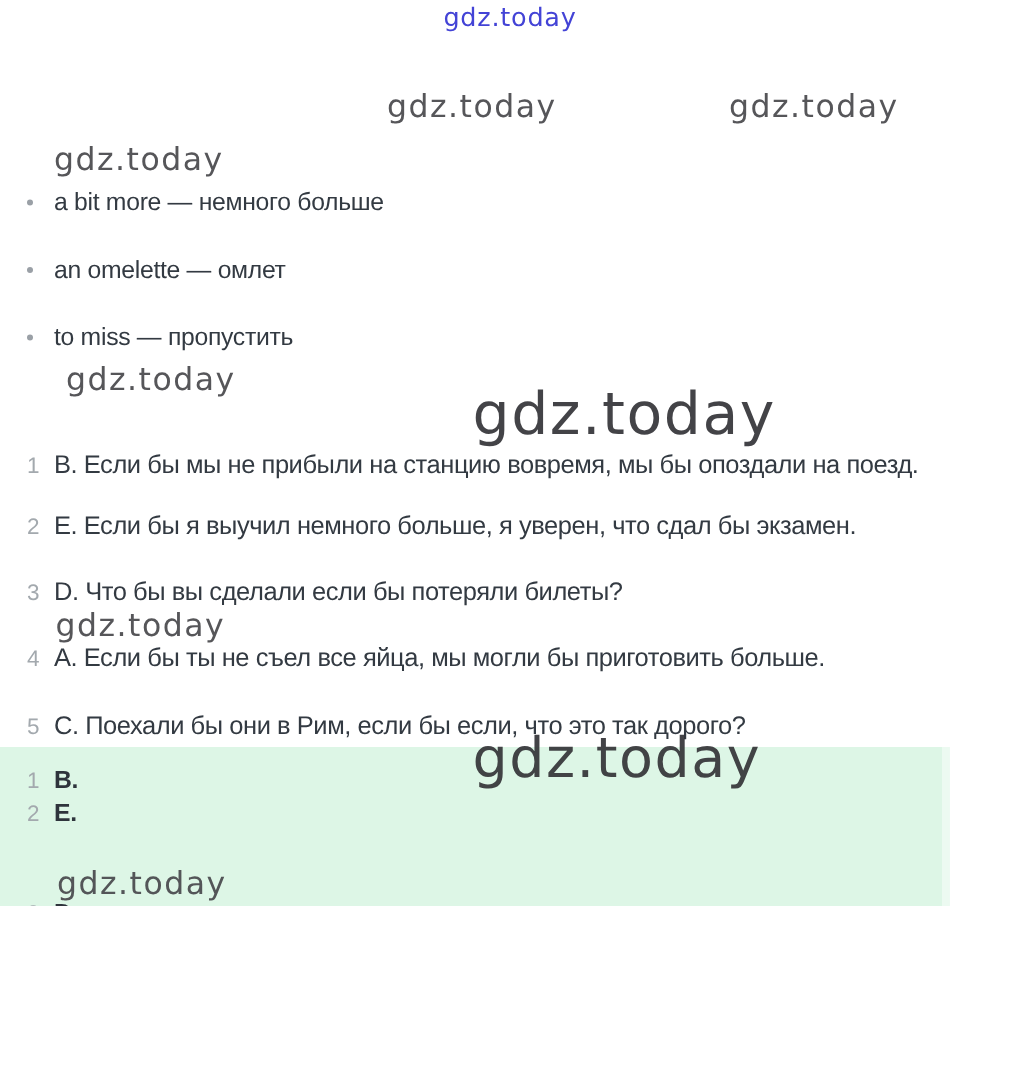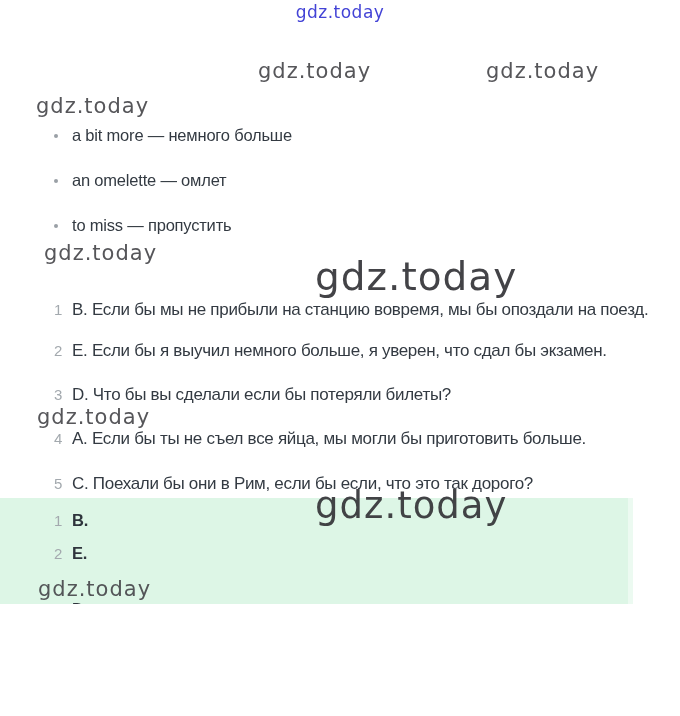--- a/index.html
+++ b/index.html
@@ -22,21 +22,21 @@
     font-size:17px; color:#4343d6; letter-spacing:0.5px; text-decoration:none;
   }
 
   .intro { font-size:17.5px; color:#333a42; letter-spacing:-0.2px; }
 
   .wordlist-heading {
     display:inline-block; font-size:19px; font-weight:700; color:#2c323a;
     transform:scaleX(0.76); transform-origin:0 50%; letter-spacing:0.2px;
   }
 
-  .row { left:0; right:0; line-height:19px;margin-left:36px; }
+  .row { left:0; right:0; line-height:19px; }
   .dot {
     display:inline-block; width:4px; height:4px; border-radius:50%;
     background:#9aa0a6; margin-left:18px; margin-right:14px; vertical-align:3px;
   }
   .witem { font-size:16.5px; color:#333a42; letter-spacing:-0.2px; }
 
   .num {
     display:inline-block; margin-left:18px; width:18px;
     font-size:15px; color:#a3a9ae;
   }
@@ -95,21 +95,21 @@
     <span class="num">5</span><span class="sent">C. Поехали бы они в Рим, если бы если, что это так дорого?</span>
   </div>
 
   <div class="abs answers-panel" style="top:498px; left:0; width:628px; height:218px;"></div>
 
   <div class="abs wm-big" style="top:484px; left:315px; font-size:37px;">gdz.today</div>
 
   <div class="abs row" style="top:511px;">
     <span class="num">1</span><span class="letter">B.</span>
   </div>
-  <div class="abs row" style="top:544px;">
+  <div class="abs row" style="top:533px;">
     <span class="num">2</span><span class="letter">E.</span>
   </div>
 
   <div class="abs wm" style="top:577px; left:38px;">gdz.today</div>
 
   <div class="abs row" style="top:600px;">
     <span class="num">3</span><span class="letter">D.</span>
   </div>
   <div class="abs row" style="top:646px;">
     <span class="num">4</span><span class="letter">A.</span>

